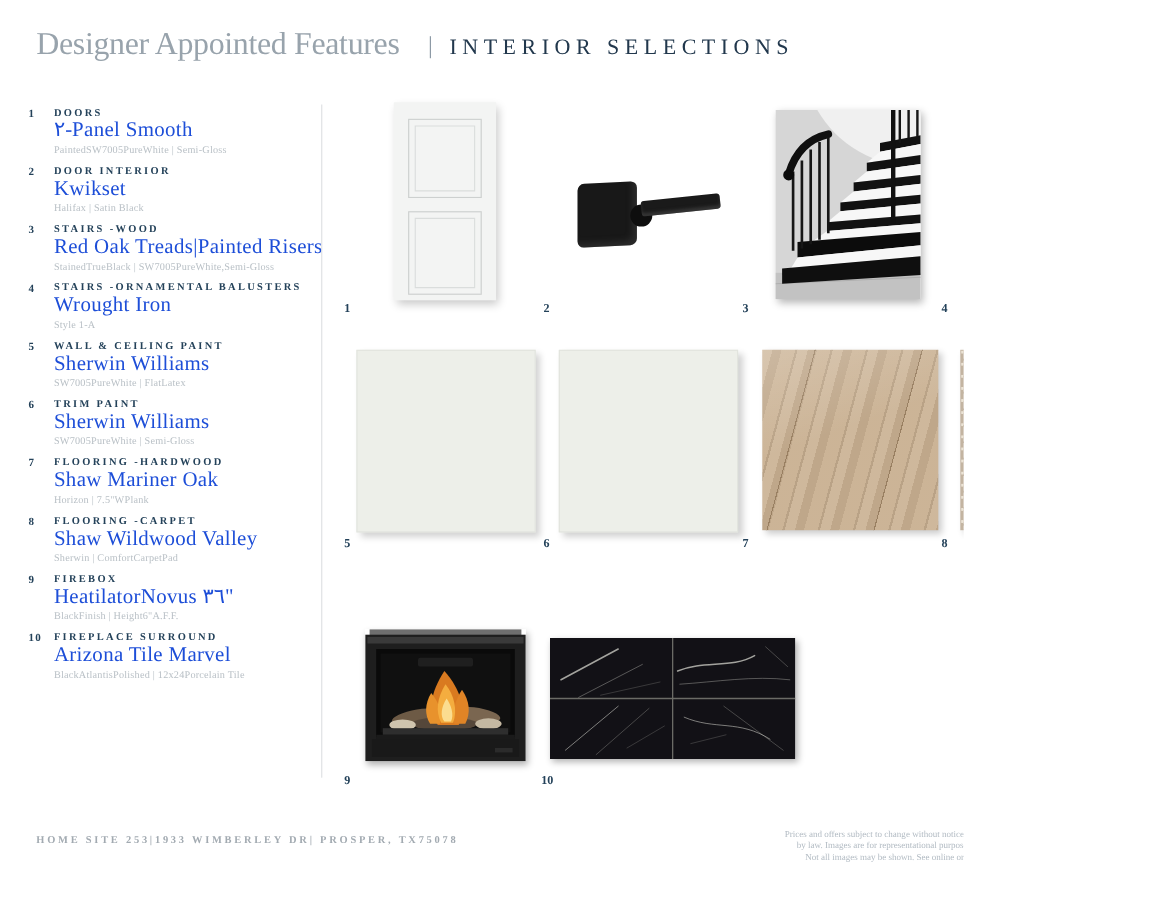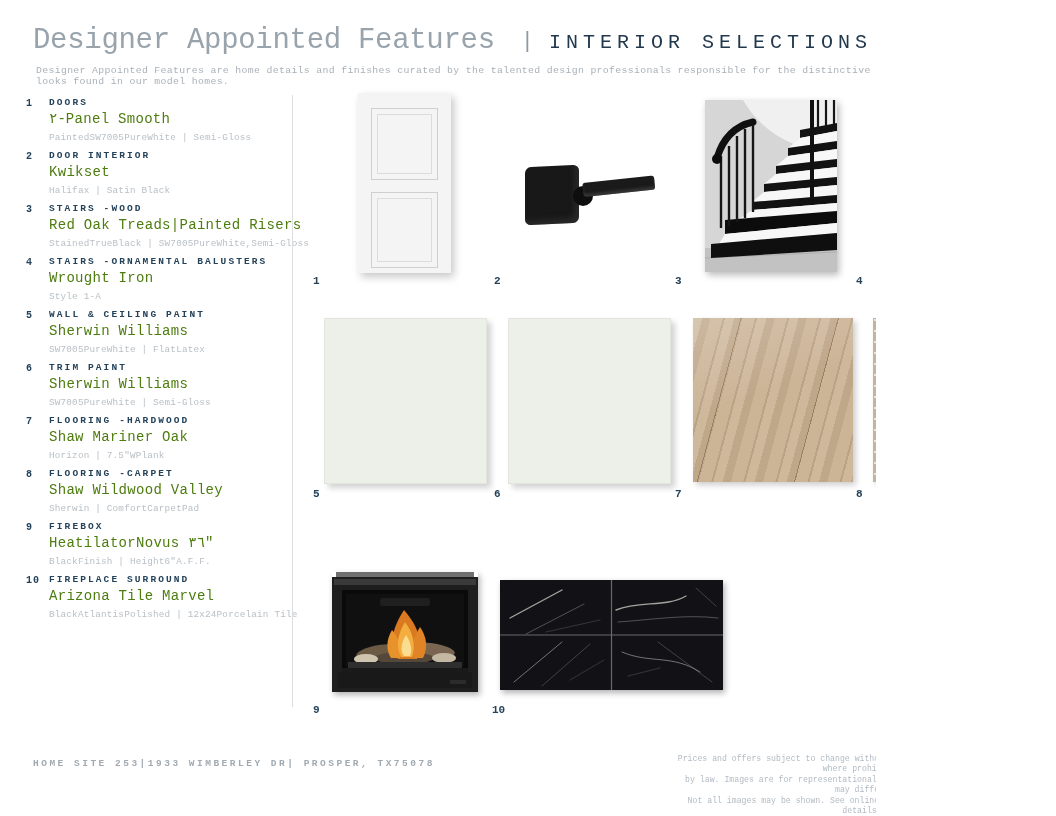--- a/index.html
+++ b/index.html
@@ -1,32 +1,32 @@
 <!DOCTYPE html>
 <html><head>
 <meta charset="utf-8">
 <style>
   html,body{margin:0;padding:0;background:#ffffff;}
   #page{position:relative;width:876px;height:816px;background:#ffffff;overflow:hidden;
-        font-family:Liberation Mono, monospace;}
+        font-family:Liberation Serif, serif;}
 
   
   .title-row{position:absolute;left:33px;top:24px;display:flex;align-items:baseline;white-space:nowrap;}
   .main-title{font-size:29px;font-weight:300;color:#98a3ac;letter-spacing:-0.3px;}
   .title-sep{font-size:22px;font-weight:300;color:#8d9aa6;margin:0 15px 0 26px;position:relative;top:-1px;}
   .section-title{font-size:20px;font-weight:500;color:#22384d;letter-spacing:5px;}
   .subtitle{position:absolute;left:36px;top:65px;font-size:9.8px;color:#a9b1b8;letter-spacing:0.35px;}
 
   
   .sidebar{position:absolute;left:26px;top:97px;width:268px;}
   .item{display:flex;margin-bottom:7px;}
   .item-num{width:23px;flex:0 0 23px;font-size:10px;font-weight:bold;color:#24425a;letter-spacing:1px;padding-top:1px;}
   .item-body{flex:1;}
   .item-label{font-size:9.5px;font-weight:bold;letter-spacing:2.1px;color:#24425a;line-height:12px;}
-  .item-value{font-size:14px;color:#4d7c0f;letter-spacing:0.3px;line-height:18px;margin-top:1px;white-space:nowrap;}
+  .item-value{font-size:19px;color:#1d4ed8;letter-spacing:0.3px;line-height:18px;margin-top:1px;white-space:nowrap;}
   .item-detail{font-size:9.3px;color:#b9c0c6;letter-spacing:0.2px;line-height:11px;margin-top:4px;white-space:nowrap;}
 
   .v-divider{position:absolute;left:292px;top:95px;width:1px;height:612px;background:#dcdfe1;}
 
   
   .fig-num{position:absolute;font-size:11px;font-weight:bold;color:#24425a;}
   .fn1{left:313px;top:275px;} .fn2{left:494px;top:275px;} .fn3{left:675px;top:275px;} .fn4{left:856px;top:275px;}
   .fn5{left:313px;top:488px;} .fn6{left:494px;top:488px;} .fn7{left:675px;top:488px;} .fn8{left:856px;top:488px;}
   .fn9{left:313px;top:704px;} .fn10{left:492px;top:704px;}
 
@@ -88,21 +88,20 @@
 </head>
 <body>
 
 <div id="page">
 
   <div class="title-row">
     <span class="main-title">Designer Appointed Features</span>
     <span class="title-sep">|</span>
     <span class="section-title">INTERIOR SELECTIONS</span>
   </div>
-  <div class="subtitle">Designer Appointed Features are home details and finishes curated by the talented design professionals responsible for the distinctive looks found in our model homes.</div>
 
   <div class="sidebar">
     <div class="item">
       <div class="item-num">1</div>
       <div class="item-body">
         <div class="item-label">DOORS</div>
         <div class="item-value">٢-Panel Smooth</div>
         <div class="item-detail">PaintedSW7005PureWhite | Semi-Gloss</div>
       </div>
     </div>

